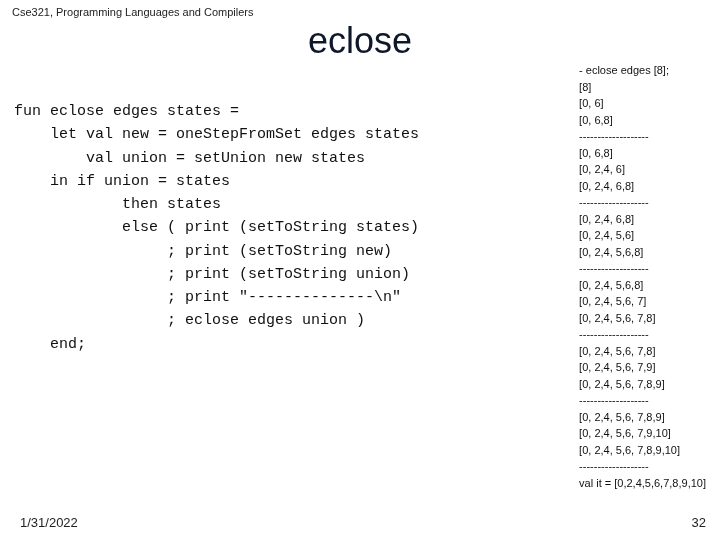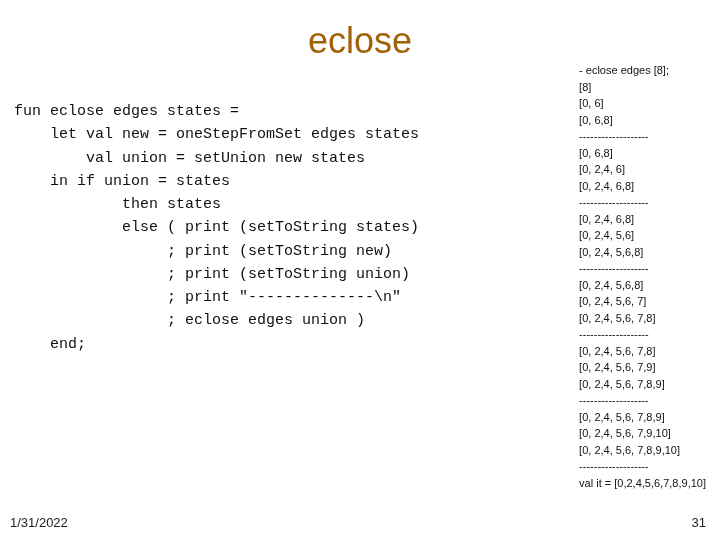--- a/index.html
+++ b/index.html
@@ -32,21 +32,21 @@
     }
 
     .title {
       position: absolute;
       top: 20px;
       left: 0;
       right: 0;
       text-align: center;
       font-size: 36px;
       font-weight: normal;
-      color: #a16207;
+      color: #0f172a;
     }
 
     .code-block {
       position: absolute;
       top: 100px;
       left: 14px;
       font-family: 'Courier New', Courier, monospace;
       font-size: 15px;
       color: #111;
       line-height: 1.55;
@@ -60,38 +60,39 @@
       font-family: Liberation Sans, sans-serif;
       font-size: 11px;
       color: #111;
       line-height: 1.5;
       white-space: pre;
     }
 
     .footer-left {
       position: absolute;
       bottom: 10px;
-      left: 10px;
+      left: 20px;
       font-size: 13px;
       color: #222;
     }
 
     .footer-right {
       position: absolute;
       bottom: 10px;
       right: 14px;
       font-size: 13px;
       color: #222;
     }
   </style>
 </head>
 <body>
 
 <div id="page">
 
+  <div class="header">Cse321, Programming Languages and Compilers</div>
 
   <div class="title">eclose</div>
 
   <div class="code-block">fun eclose edges states =
     let val new = oneStepFromSet edges states
         val union = setUnion new states
     in if union = states
             then states
             else ( print (setToString states)
                  ; print (setToString new)
@@ -122,15 +123,15 @@
 [0, 2,4, 5,6, 7,8,9]
 -------------------
 [0, 2,4, 5,6, 7,8,9]
 [0, 2,4, 5,6, 7,9,10]
 [0, 2,4, 5,6, 7,8,9,10]
 -------------------
 val it = [0,2,4,5,6,7,8,9,10]</div>
 
   <div class="footer-left">1/31/2022</div>
 
-  <div class="footer-right">31</div>
+  <div class="footer-right">32</div>
 
 </div>
 
 </body></html>

